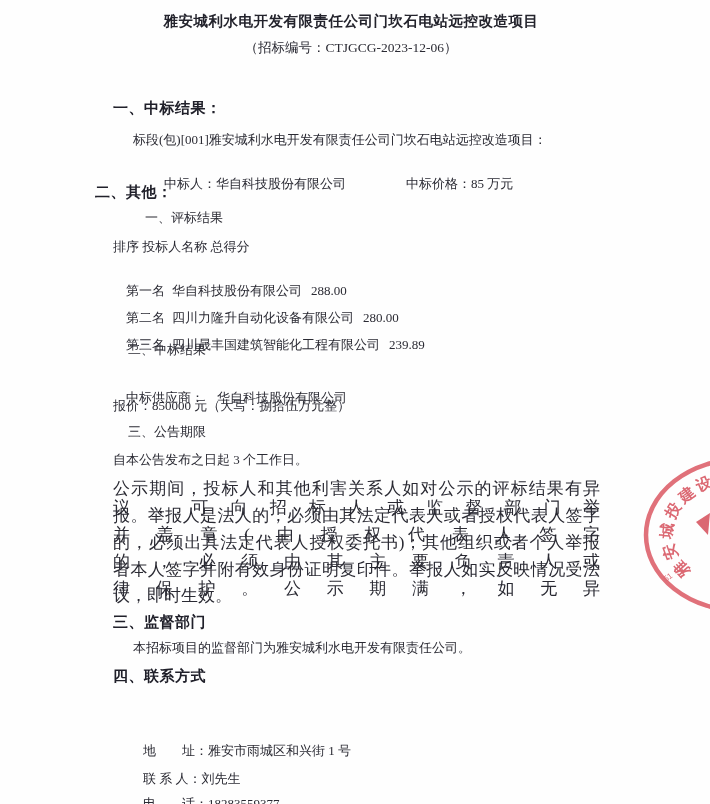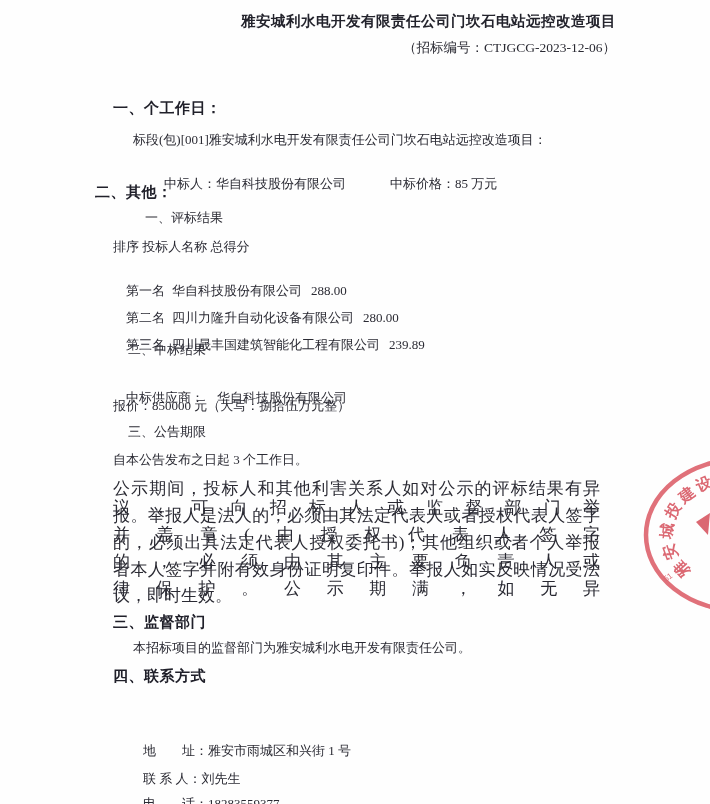--- a/index.html
+++ b/index.html
@@ -11,41 +11,41 @@
   }
   .ln { position:absolute; font-size:13px; line-height:19px; white-space:pre; }
   .hd {
     font-family:"Liberation Sans","DejaVu Sans",sans-serif;
     font-weight:700; font-size:15px; color:#20202a; letter-spacing:0.5px;
   }
   .title-line {
     font-family:"Liberation Sans","DejaVu Sans",sans-serif;
     font-weight:700; font-size:14.5px; color:#23232c; letter-spacing:0.5px;
   }
-  .ctr { left:122px; width:494px; text-align:right; }
+  .ctr { left:104px; width:494px; text-align:center; }
   .jline {
     left:113px; width:487px; font-size:17px; white-space:normal;
     text-align:justify; text-align-last:justify;
   }
   .jlast { text-align:right; text-align-last:left; }
-  .gap-price { margin-left:44px; }
+  .gap-price { margin-left:60px; }
   .gap-supplier { margin-left:13px; }
   .gap-rank { margin-left:7px; }
   .gap-score { margin-left:9px; }
   .stamp-svg { position:absolute; left:630px; top:430px; }
 </style>
 </head>
 <body>
 
 <div class="page">
 
   <div class="ln ctr title-line" style="top:12px">雅安城利水电开发有限责任公司门坎石电站远控改造项目</div>
   <div class="ln ctr" style="top:38px; font-size:13.5px">（招标编号：CTJGCG-2023-12-06）</div>
 
-  <div class="ln hd" style="left:113px; top:98px">一、个工作日：</div>
+  <div class="ln hd" style="left:113px; top:98px">一、中标结果：</div>
   <div class="ln" style="left:133px; top:130px">标段(包)[001]雅安城利水电开发有限责任公司门坎石电站远控改造项目：</div>
   <div class="ln" style="left:151px; top:155px">
     <span>中标人：</span><span>华自科技股份有限公司</span><span class="gap-price">中标价格：</span><span>85 万元</span>
   </div>
 
   <div class="ln hd" style="left:95px; top:182px">二、其他：</div>
   <div class="ln" style="left:145px; top:208px">一、评标结果</div>
   <div class="ln" style="left:113px; top:237px">排序 投标人名称 总得分</div>
 
   <div class="ln" style="left:113px; top:262px">

